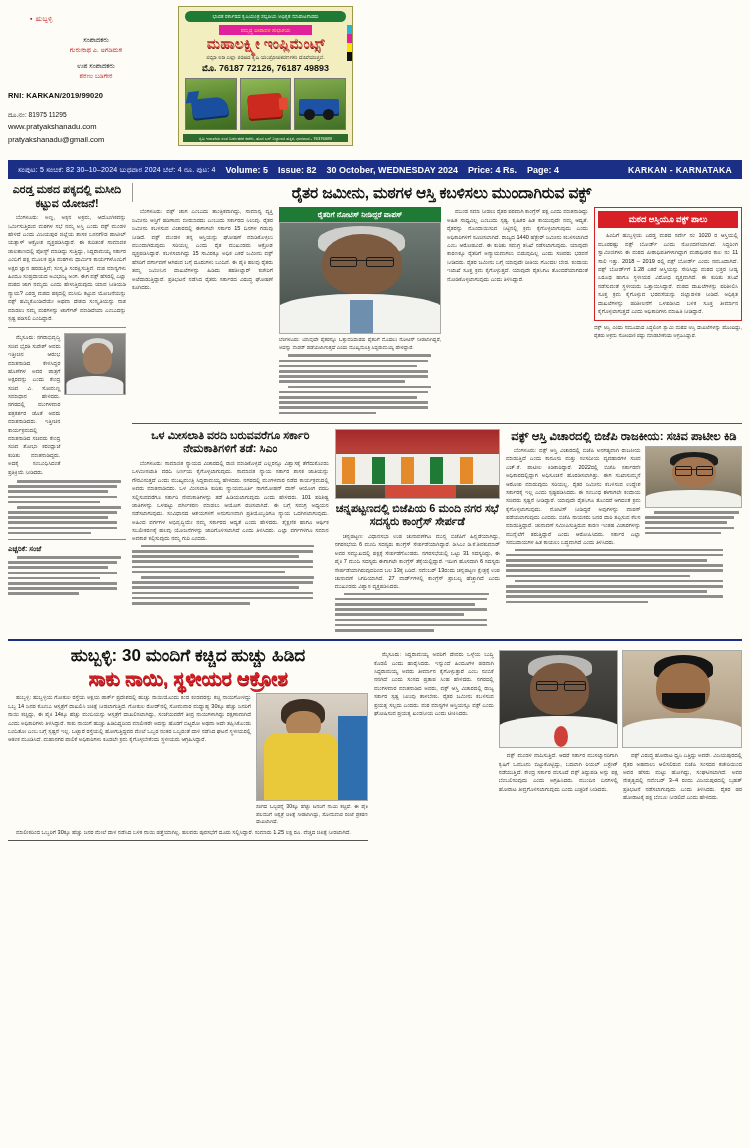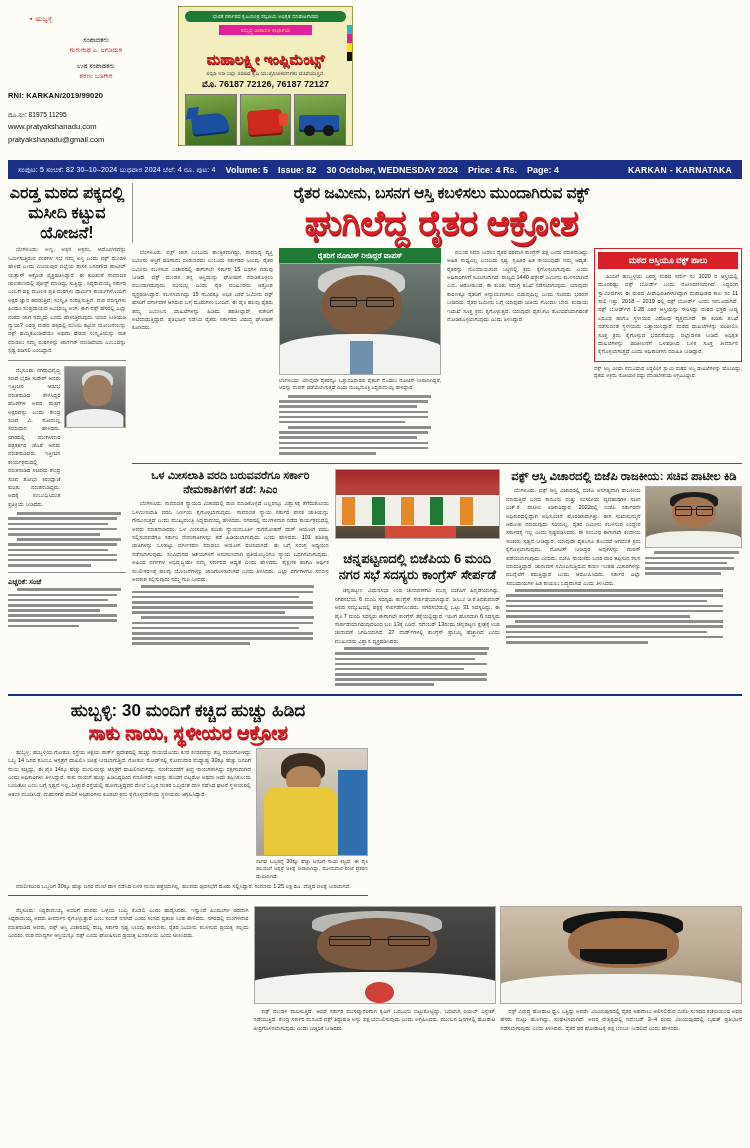--- a/index.html
+++ b/index.html
@@ -34,21 +34,21 @@
     margin-top:22px;
     text-shadow:0.5px 0 0 #d81f26;
     white-space:nowrap;
   }
   .logo-sub-kn { font-size:8px; color:#111; text-align:right; margin:4px 42px 0 0; }
   .logo-sub-en { font-size:7.6px; font-weight:bold; color:#111; letter-spacing:.2px; margin-top:2px; }
 
   .mh-ad { width:175px; height:140px; border:1px solid #9a9a4a; background:#f3eec0; position:relative; overflow:hidden; }
   .ad-top { background:#1f7a35; color:#fff; font-size:5.2px; text-align:center; padding:2px 2px; margin:4px 6px 0 6px; border-radius:7px; }
   .ad-pink { background:#e0219a; color:#fff200; font-size:5.2px; text-align:center; padding:1.5px 2px; margin:3px 40px 0 40px; }
-  .ad-name { color:#d81f26; font-weight:bold; font-size:14px; text-align:center; margin-top:16px; text-shadow:0.5px 0.5px 0 #7a1010; }
+  .ad-name { color:#d81f26; font-weight:normal; font-size:14px; text-align:center; margin-top:0; text-shadow:0.5px 0.5px 0 #7a1010; }
   .ad-desc { font-size:5.4px; text-align:center; color:#111; margin-top:2px; }
   .ad-phone { font-size:9px; font-weight:bold; text-align:center; color:#111; margin-top:2px; }
   .ad-imgs { display:flex; gap:3px; margin:4px 6px 0 6px; height:52px; }
   .ad-img { flex:1; border:1px solid #777; position:relative; overflow:hidden; }
   .ad-i1 { background:linear-gradient(170deg,#7fa84a 0%,#5d8a32 40%,#3d6b20 100%); }
   .ad-i2 { background:linear-gradient(170deg,#8fb855 0%,#6f9a3c 45%,#46732a 100%); }
   .ad-i3 { background:linear-gradient(170deg,#84ac4e 0%,#64903a 45%,#416f26 100%); }
   .plough { position:absolute; left:12%; top:38%; width:72%; height:38%; background:#1a4fa0; border-radius:3px 12px 4px 4px; transform:rotate(-6deg); box-shadow:0 2px 0 #0d2f66; }
   .plough:after { content:""; position:absolute; left:-4px; top:-42%; width:30%; height:60%; background:#1a4fa0; transform:skewX(-18deg); }
   .rotav { position:absolute; left:14%; top:30%; width:68%; height:48%; background:#cc2a1e; border-radius:4px; transform:rotate(-4deg); box-shadow:0 2px 0 #7d180f; }
@@ -111,21 +111,21 @@
   .bg-grp { background:linear-gradient(180deg,#a4282a 0%,#b8413a 30%,#6a5a45 70%,#4d4436 100%); }
   .bg-dog { background:linear-gradient(180deg,#d9d2c4 0%,#c3bcae 50%,#a79f92 100%); }
   .bg-yng { background:linear-gradient(180deg,#cdbfa8 0%,#b6a58c 60%,#93836c 100%); }
   .head-sh { position:absolute; border-radius:48% 48% 44% 44%; }
   .shoulder { position:absolute; bottom:0; left:50%; transform:translateX(-50%); border-radius:46% 46% 0 0; }
   .hair { position:absolute; border-radius:50% 50% 28% 28%; }
   .glasses { position:absolute; height:0; border-top:1.6px solid #1a1a1a; }
   .glasses:before,.glasses:after{ content:""; position:absolute; top:-4px; width:40%; height:8px; border:1.4px solid #1a1a1a; border-radius:2px; }
   .glasses:before{left:0;} .glasses:after{right:0;}
 
-  .bottom { display:flex; gap:6px; margin-top:5px; border-top:2px solid #1b2f86; padding-top:5px;flex-direction:column; }
+  .bottom { display:flex; gap:6px; margin-top:5px; border-top:2px solid #1b2f86; padding-top:5px; }
   .bl { width:360px; }
   .br { flex:1; }
 
   .bhead1 { font-size:17px; font-weight:bold; color:#111; text-align:center; line-height:1.2; }
   .bhead2 { font-size:19px; font-weight:bold; color:#d81f26; text-align:center; line-height:1.15; margin-top:1px; text-shadow:0.5px 0.5px 0 #8a1012; }
   .bhead3 { font-size:12.5px; font-weight:bold; color:#111; text-align:center; line-height:1.2; }
 
   .fill-lines { }
   .fill-lines i {
     display:block; height:2.6px; background:#4a4a4a; opacity:.62; margin-bottom:2.6px;
@@ -157,21 +157,21 @@
         <div>pratyakshanadu@gmail.com</div>
       </div>
     </div>
 
 
     <div class="mh-ad">
       <div class="ad-top">ಭಾರತ ಸರ್ಕಾರದ ಕೃಷಿಯಂತ್ರ ಸಬ್ಸಿಡಿಯ ಅಧಿಕೃತ ಮಾರಾಟಗಾರರು</div>
       <div class="ad-pink">ಸಮೃದ್ಧ ದೀಪಾವಳಿ ಶುಭಾಶಯ</div>
       <div class="ad-name">ಮಹಾಲಕ್ಷ್ಮೀ ಇಂಪ್ಲಿಮೆಂಟ್ಸ್</div>
       <div class="ad-desc">ಸಬ್ಸಿಡಿ ಅಡಿ ಎಲ್ಲಾ ತರಹದ ಕೃಷಿ ಯಂತ್ರೋಪಕರಣಗಳು ದೊರೆಯುತ್ತವೆ.</div>
-      <div class="ad-phone">ಮೊ. 76187 72126, 76187 72127</div>
+      <div class="ad-phone">ಮೊ. 76187 72126, 76187 49893</div>
       <div class="ad-imgs">
         <div class="ad-img ad-i1">
             <span class="plough"></span>
           </div>
         <div class="ad-img ad-i2">
             <span class="rotav"></span>
           </div>
         <div class="ad-img ad-i3">
             <span class="trailer"></span>
           </div>
@@ -193,21 +193,21 @@
     <span class="en">30 October, WEDNESDAY 2024</span>
     <span class="en">Price: 4 Rs.</span>
     <span class="en">Page: 4</span>
     <span class="spacer"></span>
     <span class="place">KARKAN - KARNATAKA</span>
   </div>
 
   <div class="content">
 
     <div class="col-left">
-      <div class="kn-head" style="font-size:16px">ಎರಡ್ತ ಮಠದ ಪಕ್ಕದಲ್ಲಿ ಮಸೀದಿ ಕಟ್ಟುವ ಯೋಜನೆ!</div>
+      <div class="kn-head" style="font-size:11px">ಎರಡ್ತ ಮಠದ ಪಕ್ಕದಲ್ಲಿ ಮಸೀದಿ ಕಟ್ಟುವ ಯೋಜನೆ!</div>
       <div class="body-txt" style="margin-top:3px">
         <p>ಬೆಂಗಳೂರು: ಅಣ್ಣ, ಅಕ್ಕನ ಅಕ್ರಮ, ಆದೊಂಗಿಕವನ್ನು ನಿರ್ಮಿಸುತ್ತಿರುವ ಮಠಗಳ ಸಭೆ ನಮ್ಮ ಅಸ್ತಿ ಎಂದು ವಕ್ಫ್ ಮಂಡಳಿ ಹೇಳಿದೆ ಎಂದು ವಿಜಯಪುರ ಜಿಲ್ಲೆಯ ಶಾಸಕ ಬಸನಗೌಡ ಪಾಟೀಲ್ ಯತ್ನಾಳ್ ಆಕ್ರೋಶ ವ್ಯಕ್ತಪಡಿಸಿದ್ದಾರೆ. ಈ ಕುರಿತಂತೆ ಸಾಮಾಜಿಕ ಜಾಲತಾಣದಲ್ಲಿ ಪೋಸ್ಟ್ ಮಾಡಿದ್ದು ಸುತ್ತಿದ್ದು, ಸಿದ್ದರಾಮಯ್ಯ ಸರ್ಕಾರ ಎಂದಿಗೆ ಪಕ್ಷ ಮೂಲಕ ಪ್ರತಿ ಮಠಗಳು ಧಾರ್ಮಿಕ ಕಾರ್ಯಗಳೊಂದಿಗೆ ಅಕ್ಷರ ಜ್ಞಾನ ಹರಡುತ್ತಿವೆ; ಸಂಸ್ಕೃತಿ ಸಂರಕ್ಷಿಸುತ್ತಿವೆ. ಮಠ ಮಾನ್ಯಗಳು ಹಿಂದೂ ಸಂಪ್ರದಾಯದ ಅವಿಭಾಜ್ಯ ಅಂಗ. ಈಗ ವಕ್ಫ್ ಹೆಸರಲ್ಲಿ ಎಲ್ಲಾ ಮಠದ ಜಾಗ ನಮ್ಮದು ಎಂದು ಹೇಳುತ್ತಿರುವುದು ಯಾವ ನೀತಿಯಡಿ ನ್ಯಾಯ? ಎರಡ್ತ ಮಠದ ಪಕ್ಕದಲ್ಲಿ ಮಸೀದಿ ಕಟ್ಟುವ ಯೋಜನೆಯನ್ನು ವಕ್ಫ್ ಹಮ್ಮಿಕೊಂಡಿದೆಯೇ ಅಥವಾ ದೇಶದ ಸಂಸ್ಕೃತಿಯನ್ನು ನಾಶ ಮಾಡಲು ನಮ್ಮ ಮಠಗಳನ್ನು ಟಾರ್ಗೆಟ್ ಮಾಡಿದೆಯಾ ಎಂಬುದನ್ನು ಸ್ಪಷ್ಟ ಪಡಿಸಲಿ ಎಂದಿದ್ದಾರೆ.</p>
       </div>
       <div class="hr-d"></div>
       <div style="display:flex; gap:4px; margin-top:3px;">
         <div class="body-txt" style="width:46%">
           <p>ಮೈಸೂರು: ನಗರಾಭಿವೃದ್ಧಿ ಸಚಿವ ಭೈರತಿ ಸುರೇಶ್ ಅವರು ಇತ್ತೀಚಿನ ಆರಂಭ ಮಾತನಾಡಿದ ಕೇಳಿಸಿದ್ದರ ಹೊಣೆಗಳ ಅವರ ಪಾತ್ರಗೆ ಅಕ್ಷರವನ್ನು ಎಂದು ಕೇಂದ್ರ ಸಚಿವ ವಿ. ಸೋಮಣ್ಣ ಸಮಾಧಾನ ಹೇಳಿದರು. ನಗರದಲ್ಲಿ ಮಂಗಳವಾರ ಪತ್ರಕರ್ತರ ಜೊತೆ ಅವರು ಮಾತನಾಡಿದರು. ಇತ್ತೀಚಿನ ಕಾರ್ಯಕ್ರಮದಲ್ಲಿ ಮಾತನಾಡಿದ ಸಚಿವರು ಕೇಂದ್ರ ಸಚಿವ ಶೋಭಾ ಕರಂದ್ಲಾಜೆ ಕುರಿತು ಮಾತನಾಡಿದ್ದರು. ಅದಕ್ಕೆ ಸಂಬಂಧಿಸಿದಂತೆ ಪ್ರತಿಕ್ರಿಯೆ ನೀಡಿದರು.</p>
         </div>
         <div class="photo" style="width:54%; height:62px;">
           <div class="face bg-pat" style="background:linear-gradient(180deg,#8e8d8a 0%,#6f6e6a 60%,#55544f 100%)"></div>
@@ -243,22 +243,21 @@
           <i class="s92"></i>
             <i class="s92"></i>
             <i class="s60"></i>
         </div>
       </div>
     </div>
 
     <div class="col-main">
 
       <div class="main-head-wrap">
-        <div class="head-kicker">ರೈತರ ಜಮೀನು, ಬಸನಗ ಆಸ್ತಿ ಕಬಳಿಸಲು ಮುಂದಾಗಿರುವ ವಕ್ಫ್</div>
-        <div class="head-main">ಘುಗಿಲೆದ್ದ ರೈತರ ಆಕ್ರೋಶ</div>
+        <div class="head-kicker">ರೈತರ ಜಮೀನು, ಮಠಗಳ ಆಸ್ತಿ ಕಬಳಿಸಲು ಮುಂದಾಗಿರುವ ವಕ್ಫ್</div>
       </div>
 
       <div class="three">
 
         <div class="tc">
           <div class="body-txt">
             <p>ಬೆಂಗಳೂರು: ವಕ್ಫ್ ಜಾಗ ಎಂಬುದು ತಾಂತ್ರಿಕವಾಗಿದ್ದು, ಸಾಮಾನ್ಯ ವ್ಯಕ್ತಿ ಜಮೀನು ಆಸ್ತಿಗೆ ಪರಿಣಾಮ ಬೀರಬಾರದು ಎಂಬುದು ಸರ್ಕಾರದ ನಿಲುವು. ರೈತರ ಜಮೀನು ಕಬಳಿಸುವ ವಿಚಾರದಲ್ಲಿ ಈಗಾಗಲೇ ಸರ್ಕಾರ 15 ದಿನಗಳ ಗಡುವು ನೀಡಿದೆ. ವಕ್ಫ್ ಮಂಡಳಿ ತನ್ನ ಆಸ್ತಿಯನ್ನು ಘೋಷಣೆ ಮಾಡಿಕೊಳ್ಳಲು ಮುಂದಾಗಿರುವುದು ಸರಿಯಲ್ಲ ಎಂದು ರೈತ ಮುಖಂಡರು ಆಕ್ರೋಶ ವ್ಯಕ್ತಪಡಿಸಿದ್ದಾರೆ. ಕಬಳಿಸಲಾಗಿದ್ದು 15 ಸಾವಿರಕ್ಕೂ ಅಧಿಕ ಎಕರೆ ಜಮೀನು ವಕ್ಫ್ ಹೆಸರಿಗೆ ವರ್ಗಾವಣೆ ಆಗಿರುವ ಬಗ್ಗೆ ದೂರುಗಳು ಬಂದಿವೆ. ಈ ಪೈಕಿ ಹಲವು ರೈತರು ತಮ್ಮ ಜಮೀನಿನ ದಾಖಲೆಗಳನ್ನು ಹಿಡಿದು ತಹಶೀಲ್ದಾರ್ ಕಚೇರಿಗೆ ಅಲೆದಾಡುತ್ತಿದ್ದಾರೆ. ಪ್ರತಿಭಟನೆ ನಡೆಸಿದ ರೈತರು ಸರ್ಕಾರದ ವಿರುದ್ಧ ಘೋಷಣೆ ಕೂಗಿದರು.</p>
           </div>
         </div>
 
@@ -339,21 +338,21 @@
           <div class="photo" style="height:70px">
             <div class="face bg-grp"></div>
             <div style="position:absolute;left:0;bottom:18%;width:100%;height:46%;background:#f0efe9"></div>
             <div style="position:absolute;left:4%;bottom:20%;width:8%;height:40%;background:#e58a2a"></div>
             <div style="position:absolute;left:22%;bottom:20%;width:8%;height:40%;background:#1f7a35"></div>
             <div style="position:absolute;left:40%;bottom:20%;width:8%;height:40%;background:#e58a2a"></div>
             <div style="position:absolute;left:58%;bottom:20%;width:8%;height:40%;background:#1f7a35"></div>
             <div style="position:absolute;left:76%;bottom:20%;width:8%;height:40%;background:#e58a2a"></div>
             <div style="position:absolute;left:30%;bottom:0;width:44%;height:18%;background:#d24a3a"></div>
           </div>
-          <div class="kn-head" style="font-size:13px;margin-top:12px">ಚನ್ನಪಟ್ಟಣದಲ್ಲಿ ಬಿಜೆಪಿಯ 6 ಮಂದಿ ನಗರ ಸಭೆ ಸದಸ್ಯರು ಕಾಂಗ್ರೆಸ್ ಸೇರ್ಪಡೆ</div>
+          <div class="kn-head" style="font-size:11px;margin-top:3px">ಚನ್ನಪಟ್ಟಣದಲ್ಲಿ ಬಿಜೆಪಿಯ 6 ಮಂದಿ ನಗರ ಸಭೆ ಸದಸ್ಯರು ಕಾಂಗ್ರೆಸ್ ಸೇರ್ಪಡೆ</div>
           <div class="body-txt" style="margin-top:3px">
             <p>ಚನ್ನಪಟ್ಟಣ: ವಿಧಾನಸಭಾ ಉಪ ಚುನಾವಣೆಗೂ ಮುನ್ನ ಬಿಜೆಪಿಗೆ ಹಿನ್ನಡೆಯಾಗಿದ್ದು, ನಗರಸಭೆಯ 6 ಮಂದಿ ಸದಸ್ಯರು ಕಾಂಗ್ರೆಸ್ ಸೇರ್ಪಡೆಯಾಗಿದ್ದಾರೆ. ಡಿಸಿಎಂ ಡಿ.ಕೆ.ಶಿವಕುಮಾರ್ ಅವರ ಸಮ್ಮುಖದಲ್ಲಿ ಪಕ್ಷಕ್ಕೆ ಸೇರ್ಪಡೆಗೊಂಡರು. ನಗರಸಭೆಯಲ್ಲಿ ಒಟ್ಟು 31 ಸದಸ್ಯರಿದ್ದು, ಈ ಪೈಕಿ 7 ಮಂದಿ ಸದಸ್ಯರು ಈಗಾಗಲೇ ಕಾಂಗ್ರೆಸ್ ತೆಕ್ಕೆಯಲ್ಲಿದ್ದಾರೆ. ಇದೀಗ ಹೊಸದಾಗಿ 6 ಸದಸ್ಯರು ಸೇರ್ಪಡೆಯಾಗಿರುವುದರಿಂದ ಬಲ 13ಕ್ಕೆ ಏರಿದೆ. ನವೆಂಬರ್ 13ರಂದು ಚನ್ನಪಟ್ಟಣ ಕ್ಷೇತ್ರಕ್ಕೆ ಉಪ ಚುನಾವಣೆ ನಿಗದಿಯಾಗಿದೆ. 27 ವಾರ್ಡ್‌ಗಳಲ್ಲಿ ಕಾಂಗ್ರೆಸ್ ಪ್ರಾಬಲ್ಯ ಹೆಚ್ಚಾಗಿದೆ ಎಂದು ಮುಖಂಡರು ವಿಶ್ವಾಸ ವ್ಯಕ್ತಪಡಿಸಿದರು.</p>
           </div>
           <div class="body-txt">
             <div class="fill-lines">
               <i class="s92 ind"></i>
                 <i class="s92"></i>
                 <i class="s85"></i>
                 <i class="s92"></i>
                 <i class="s78"></i>

